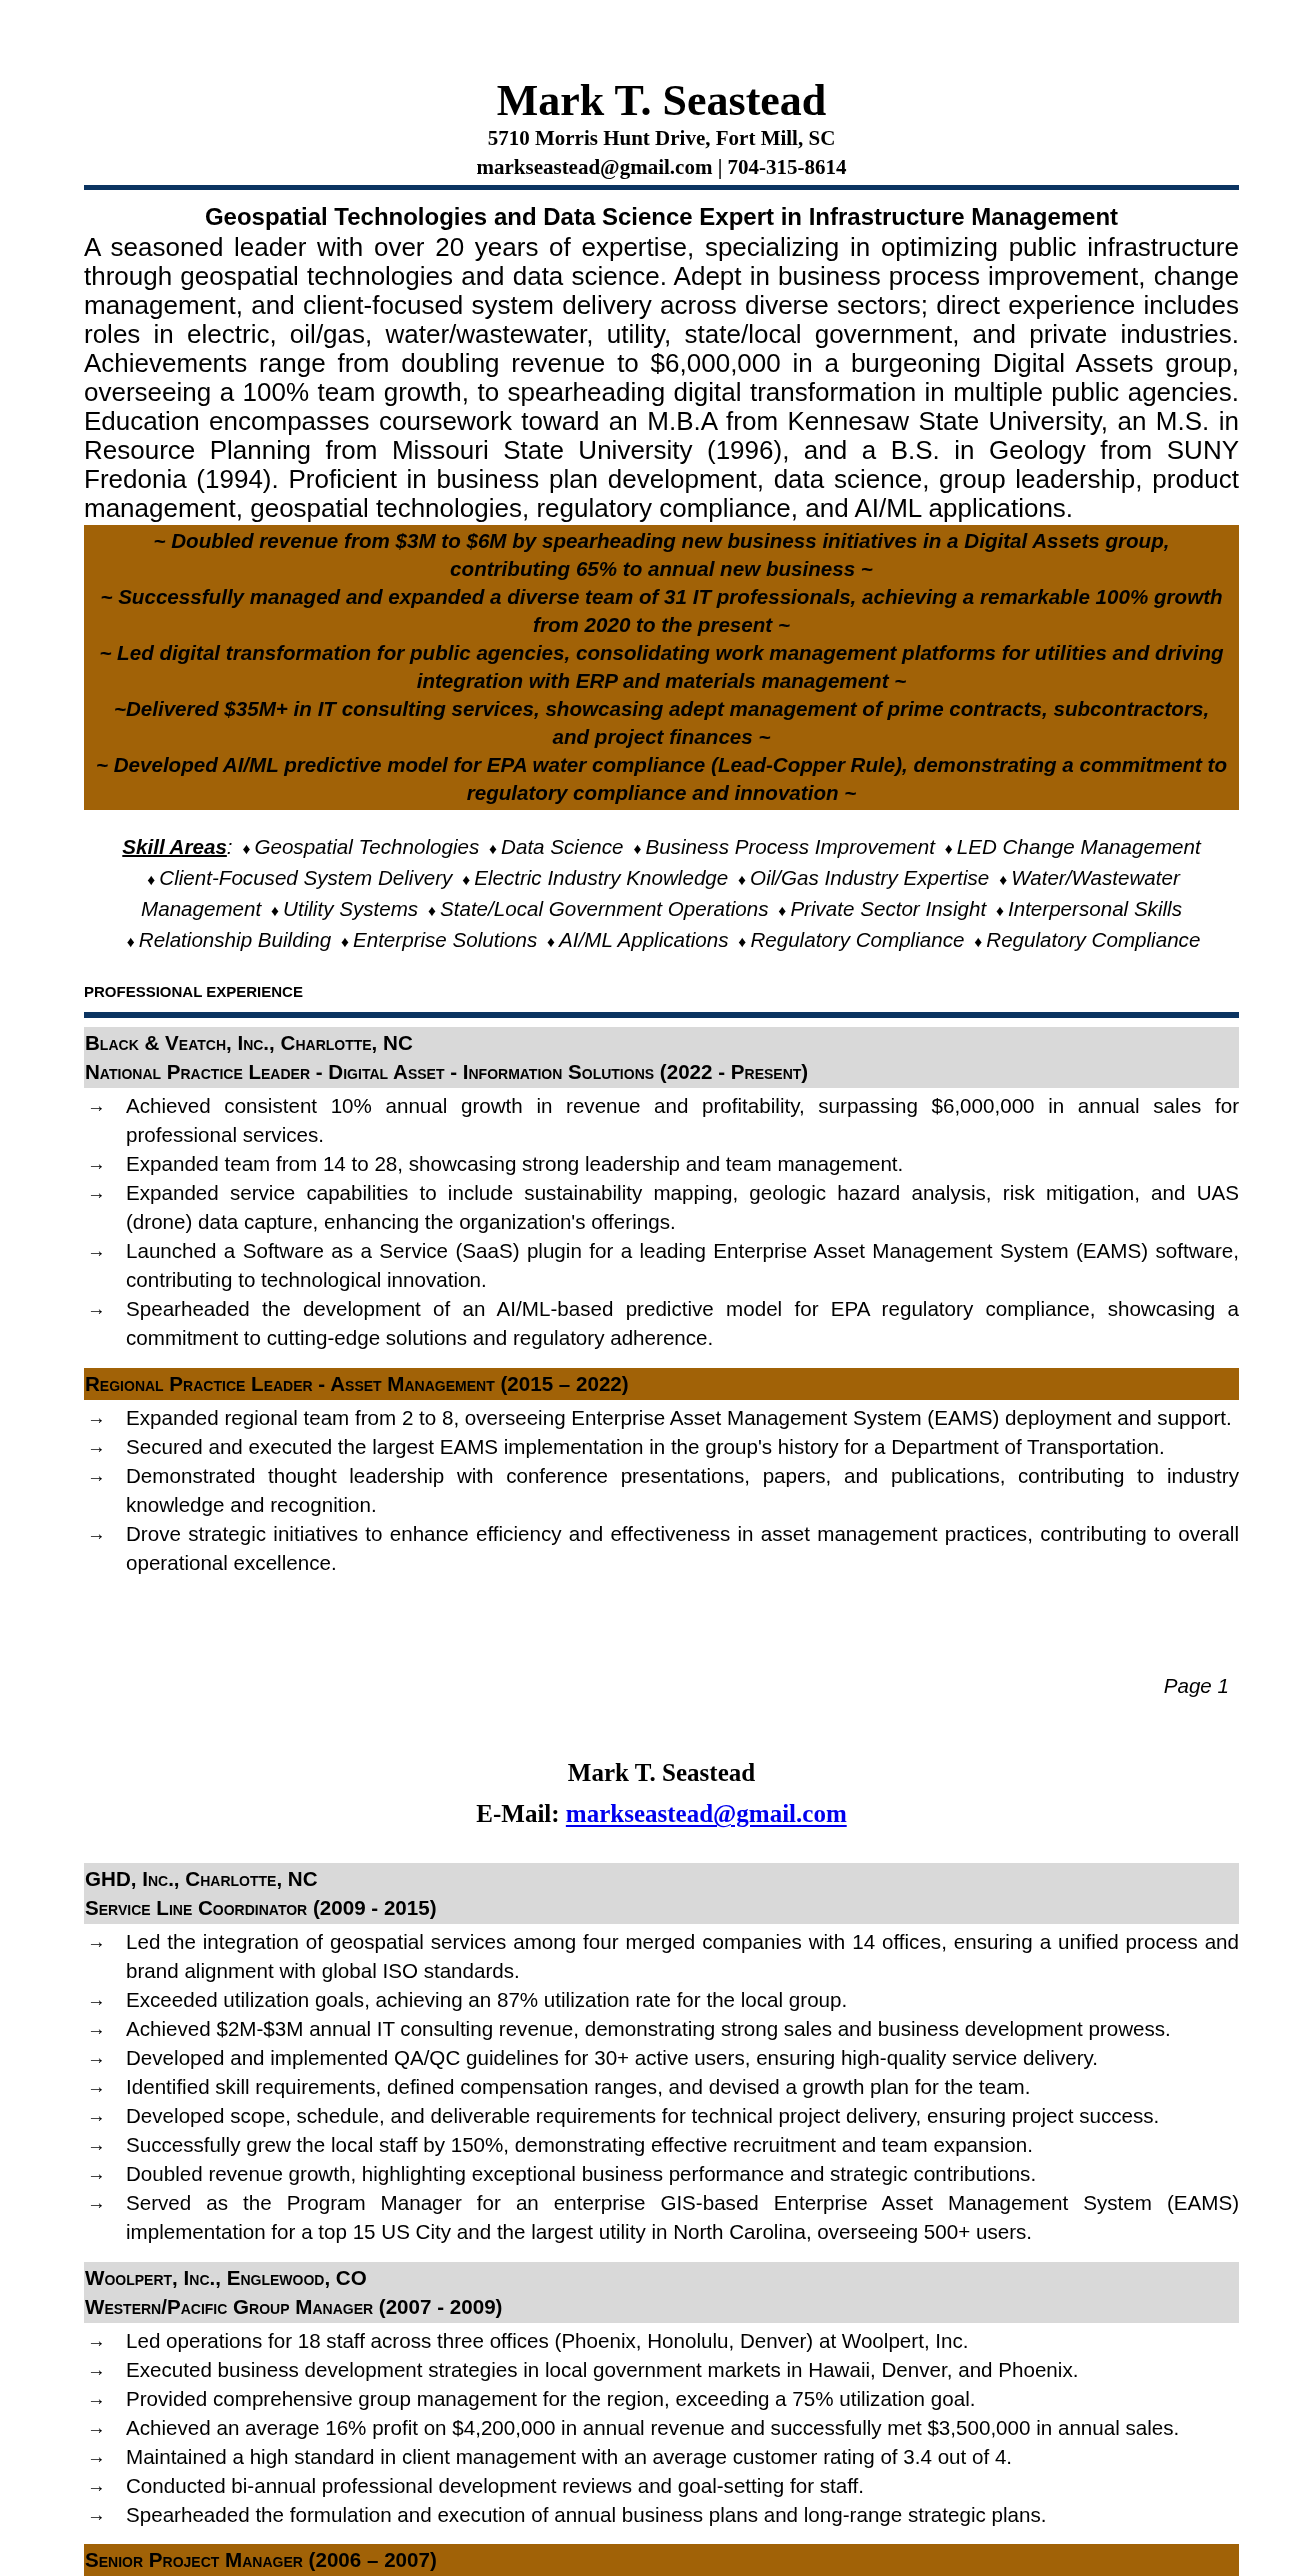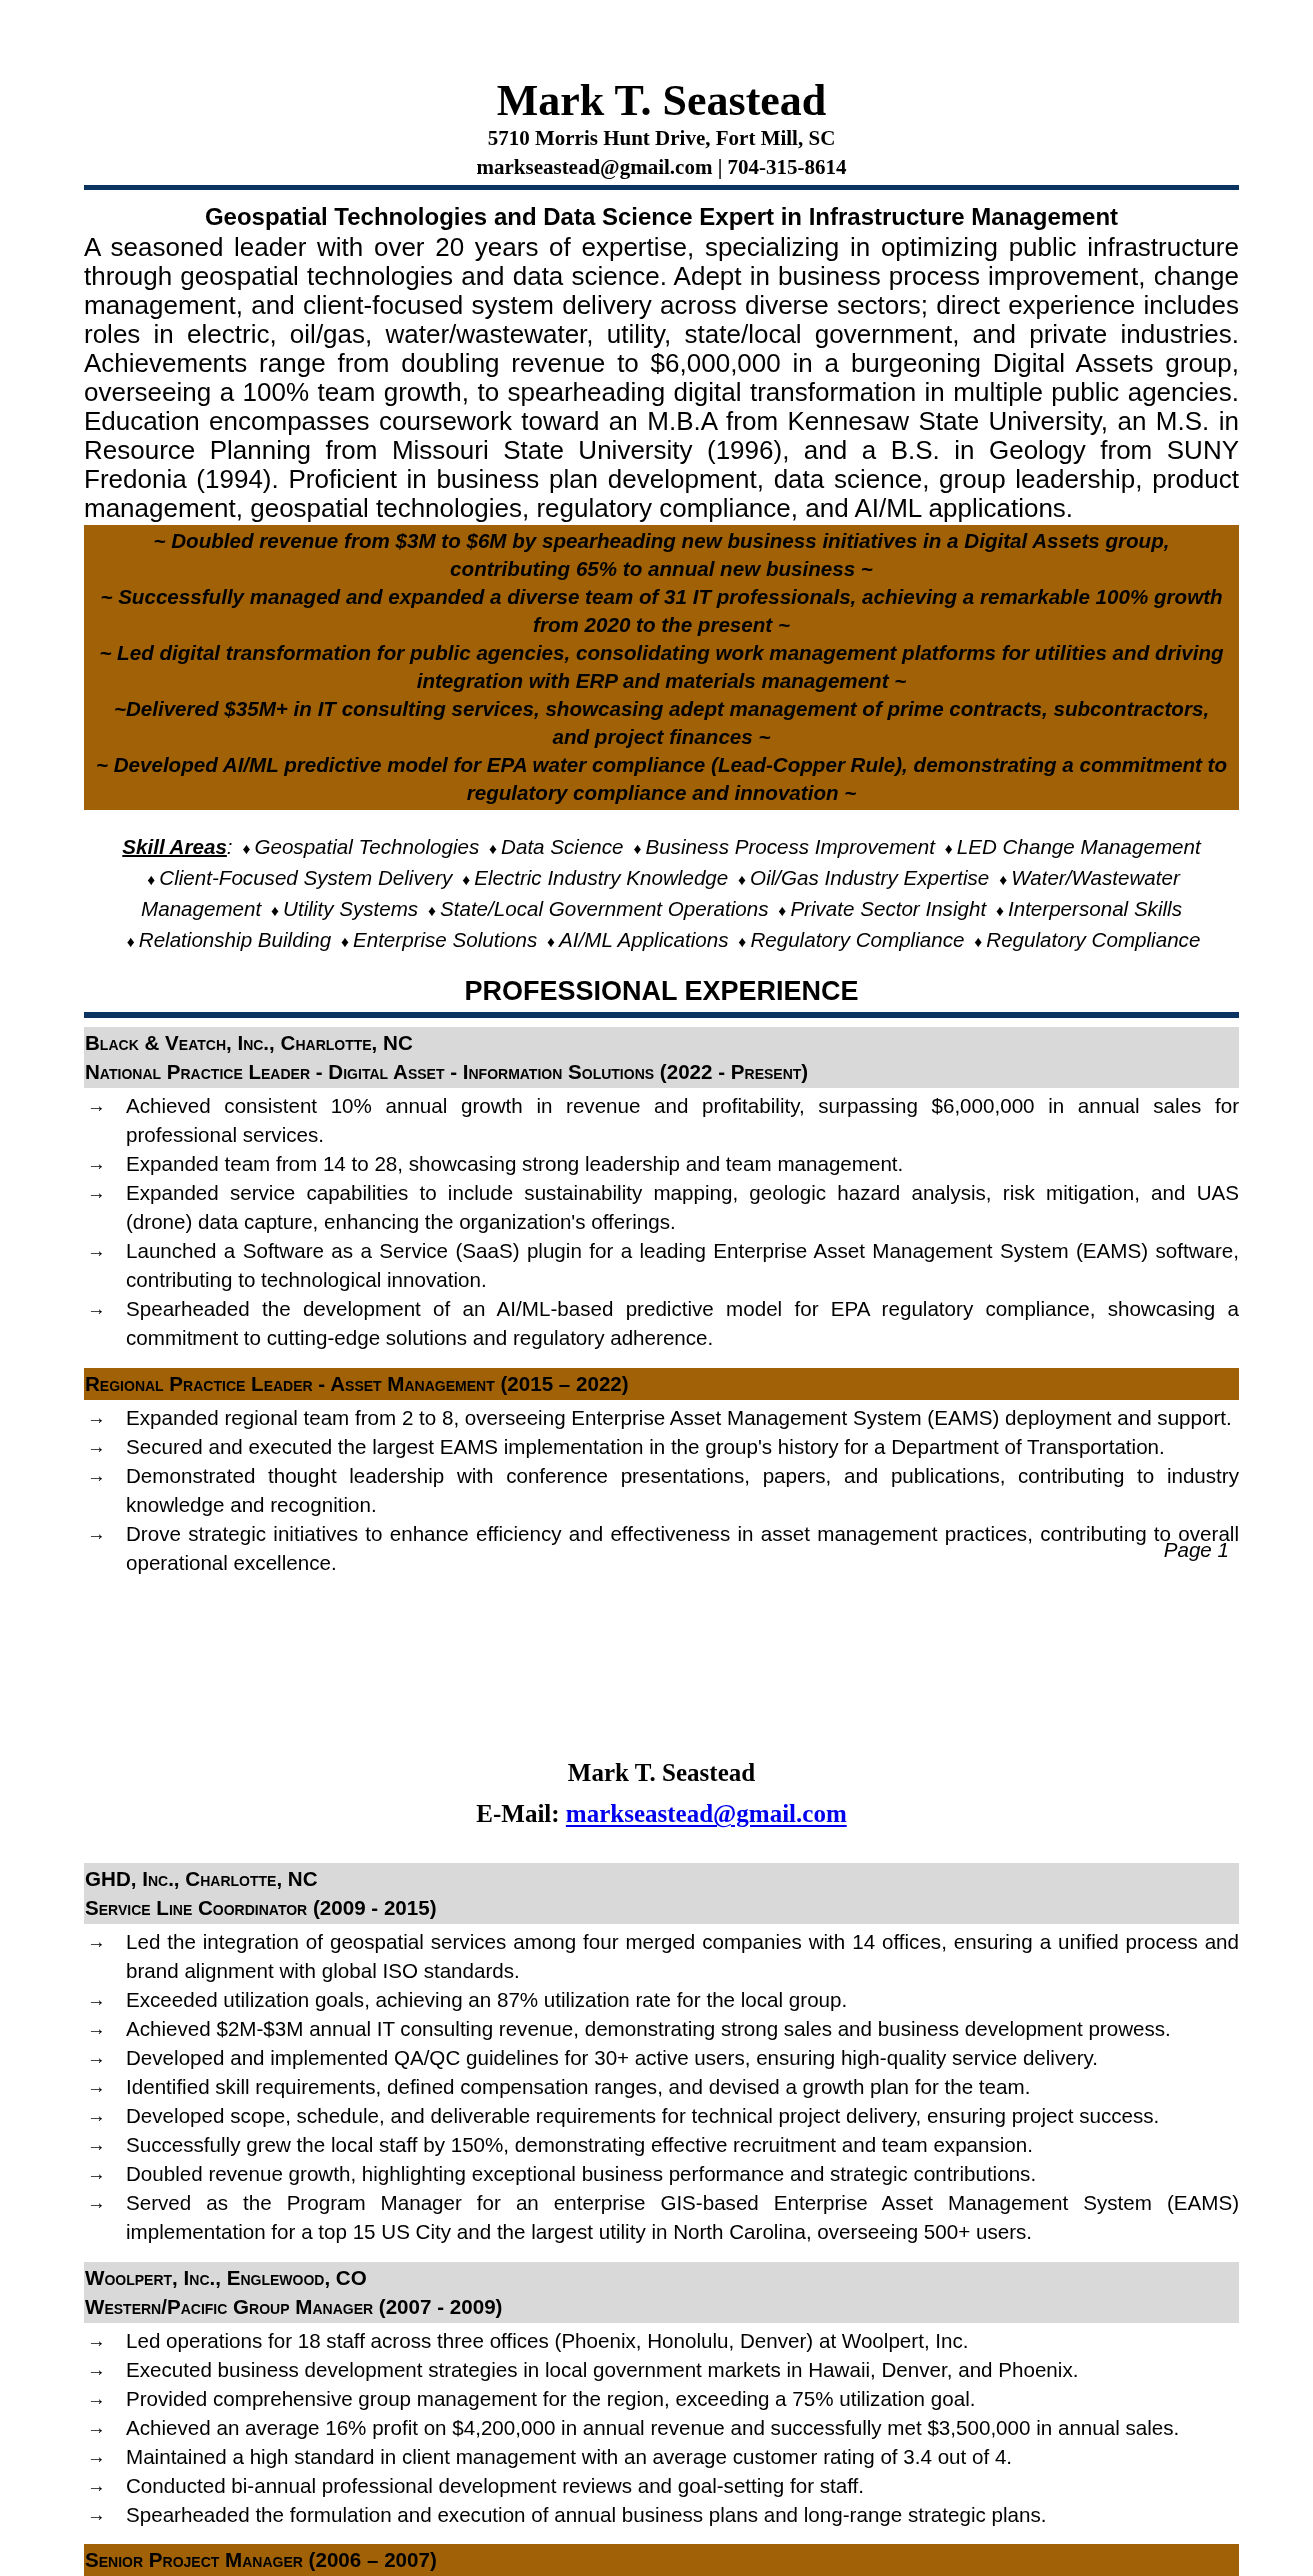--- a/index.html
+++ b/index.html
@@ -18,34 +18,34 @@
   .tagline { font-weight: bold; font-size: 24px; line-height: 29px; text-align: center; margin: 11.3px 0 2.1px 0; }
   .summary { font-size: 26px; line-height: 29px; text-align: justify; margin: 0; }
 
   .highlights { background: #a16207; margin: 2.1px 0 0 0; padding: 2.1px 10.3px 3.1px 10.3px; }
   .highlights p { font-weight: bold; font-style: italic; font-size: 20.6px; line-height: 28px; text-align: center; margin: 0; }
 
   .skills { font-style: italic; font-size: 20.6px; line-height: 29px; text-align: center; margin: 21.6px 0 0 0; }
   .skills .skills-label { font-weight: bold; text-decoration: underline; text-decoration-thickness: 2.1px; }
   .skills .sep { font-style: normal; font-size: 15.5px; margin: 0 4.1px; }
 
-  .section-title { font-weight: bold; font-size: 27px; line-height: 29px; text-align: center; margin: 21.6px 0 0 0; }
+  .section-title { font-weight: bold; font-size: 15px; line-height: 29px; text-align: left; margin: 21.6px 0 0 0; }
   .section-title + .rule { margin-top: 6.2px; }
 
   .job-head { background: #d9d9d9; padding: 1px 3.1px 2.1px 1px; margin-top: 9.3px; }
   .job-head .line { font-weight: bold; font-variant: small-caps; font-size: 20.6px; line-height: 29px; margin: 0; }
   .role-head { background: #a16207; padding: 1px 3.1px 2.1px 1px; margin-top: 15.5px; }
   .role-head .line { font-weight: bold; font-variant: small-caps; font-size: 20.6px; line-height: 29px; margin: 0; }
 
   ul.arrows { list-style: none; margin: 3.1px 0 0 0; padding: 0; }
   ul.arrows li { position: relative; padding-left: 42px; font-size: 20.6px; line-height: 29px; text-align: justify; margin-bottom: 0; }
   ul.arrows li .arrow { position: absolute; left: 3.1px; top: 0; font-size: 18.5px; }
 
   .page-num { position: absolute; right: 85px; font-style: italic; font-size: 20.6px; line-height: 26px; }
-  .p1 .page-num { top: 1537px; }
+  .p1 .page-num { top: 1673px; }
 </style>
 </head>
 <body>
 
 <div class="page p1">
   <h1 class="name">Mark T. Seastead</h1>
   <p class="contact">5710 Morris Hunt Drive, Fort Mill, SC</p>
   <p class="contact">
     <span>markseastead@gmail.com</span>
     <span>|</span>

